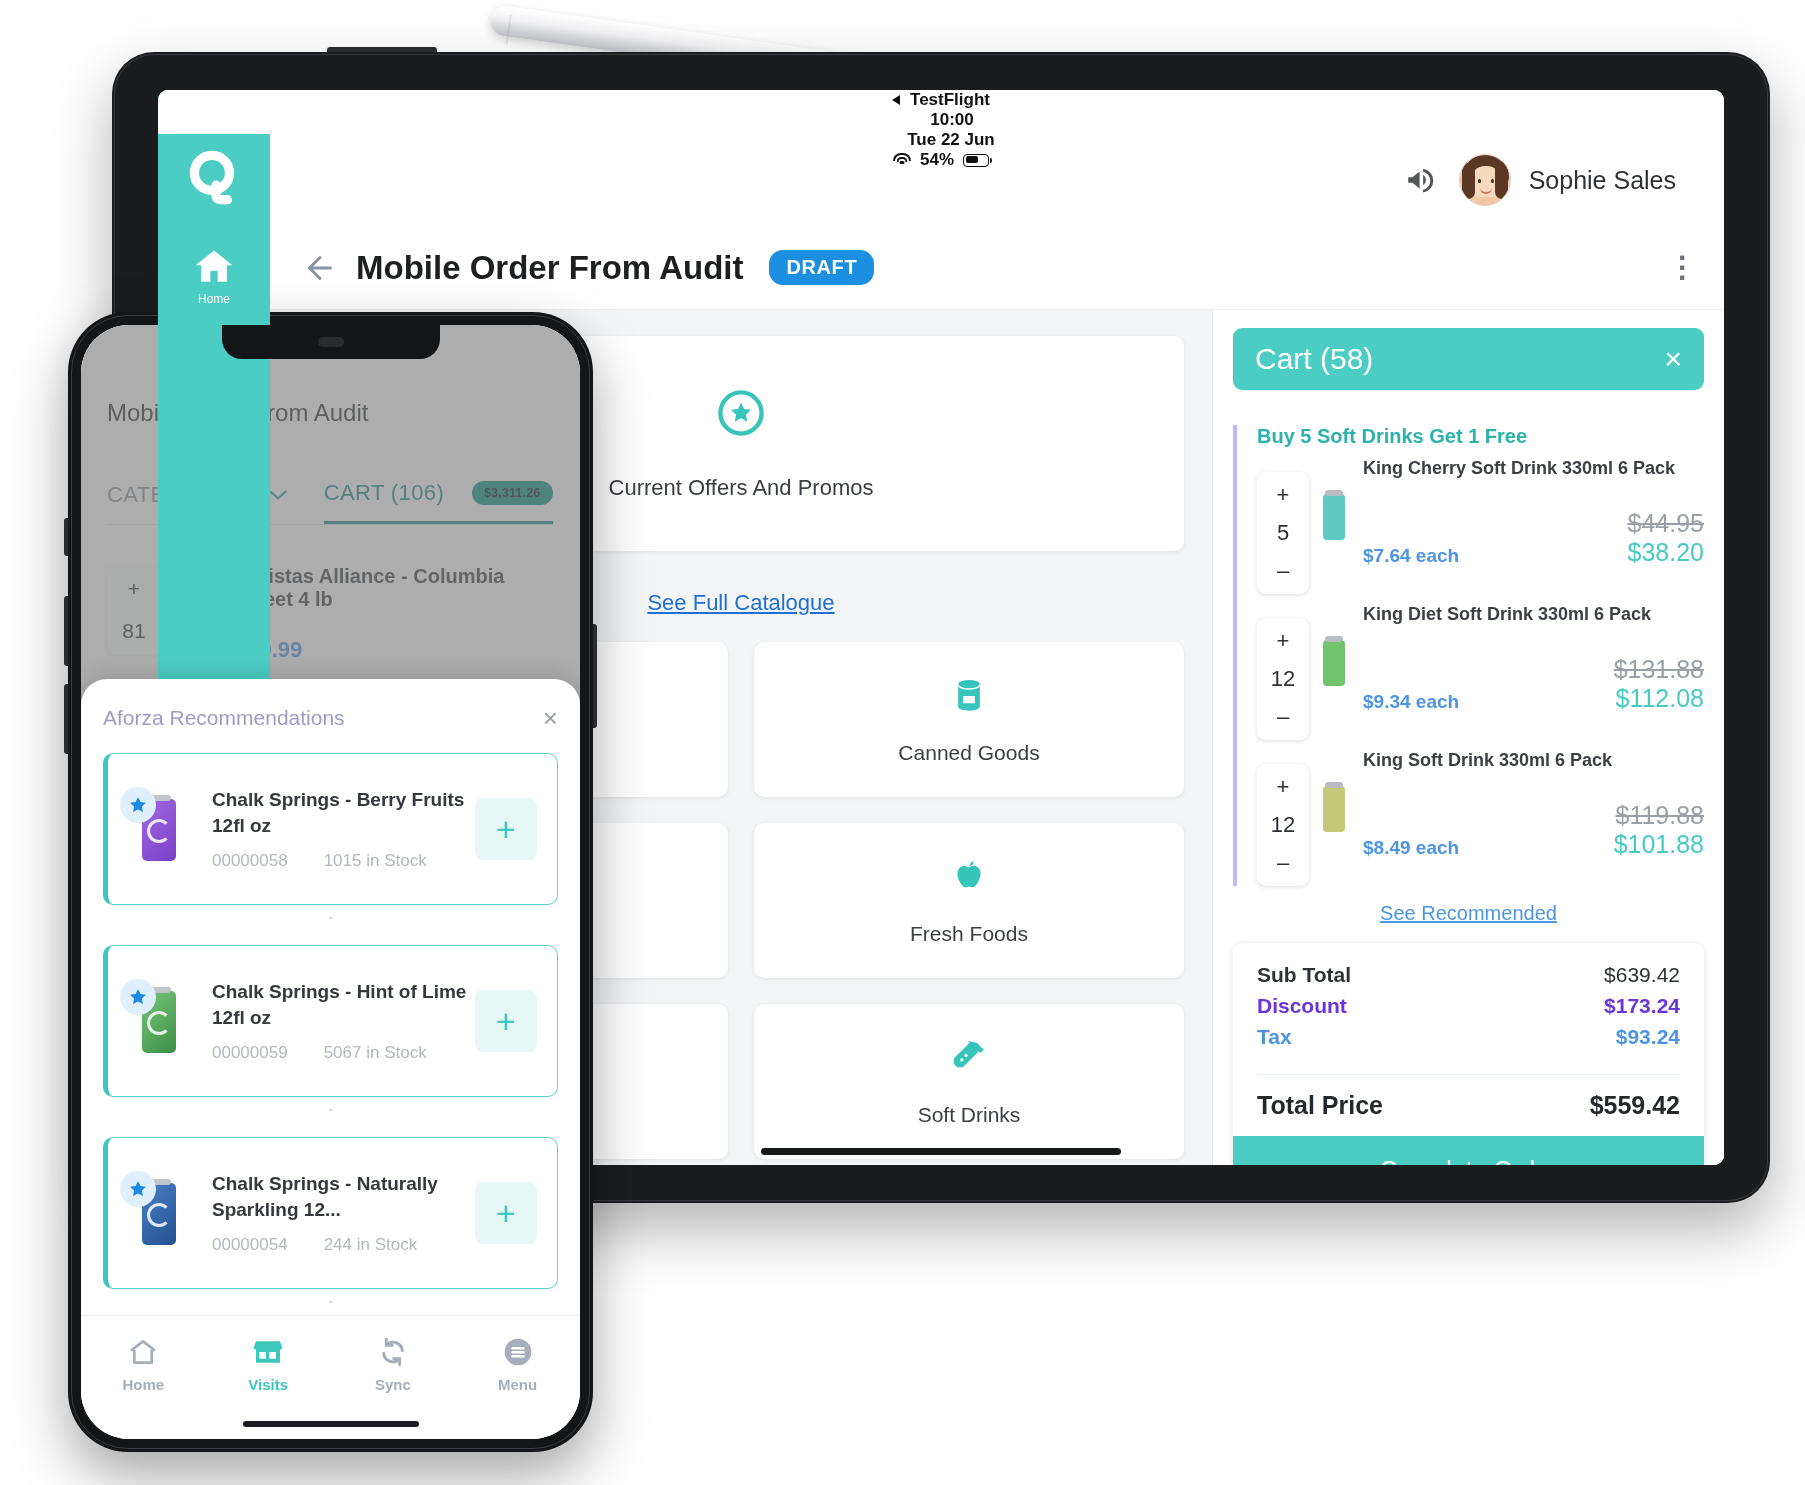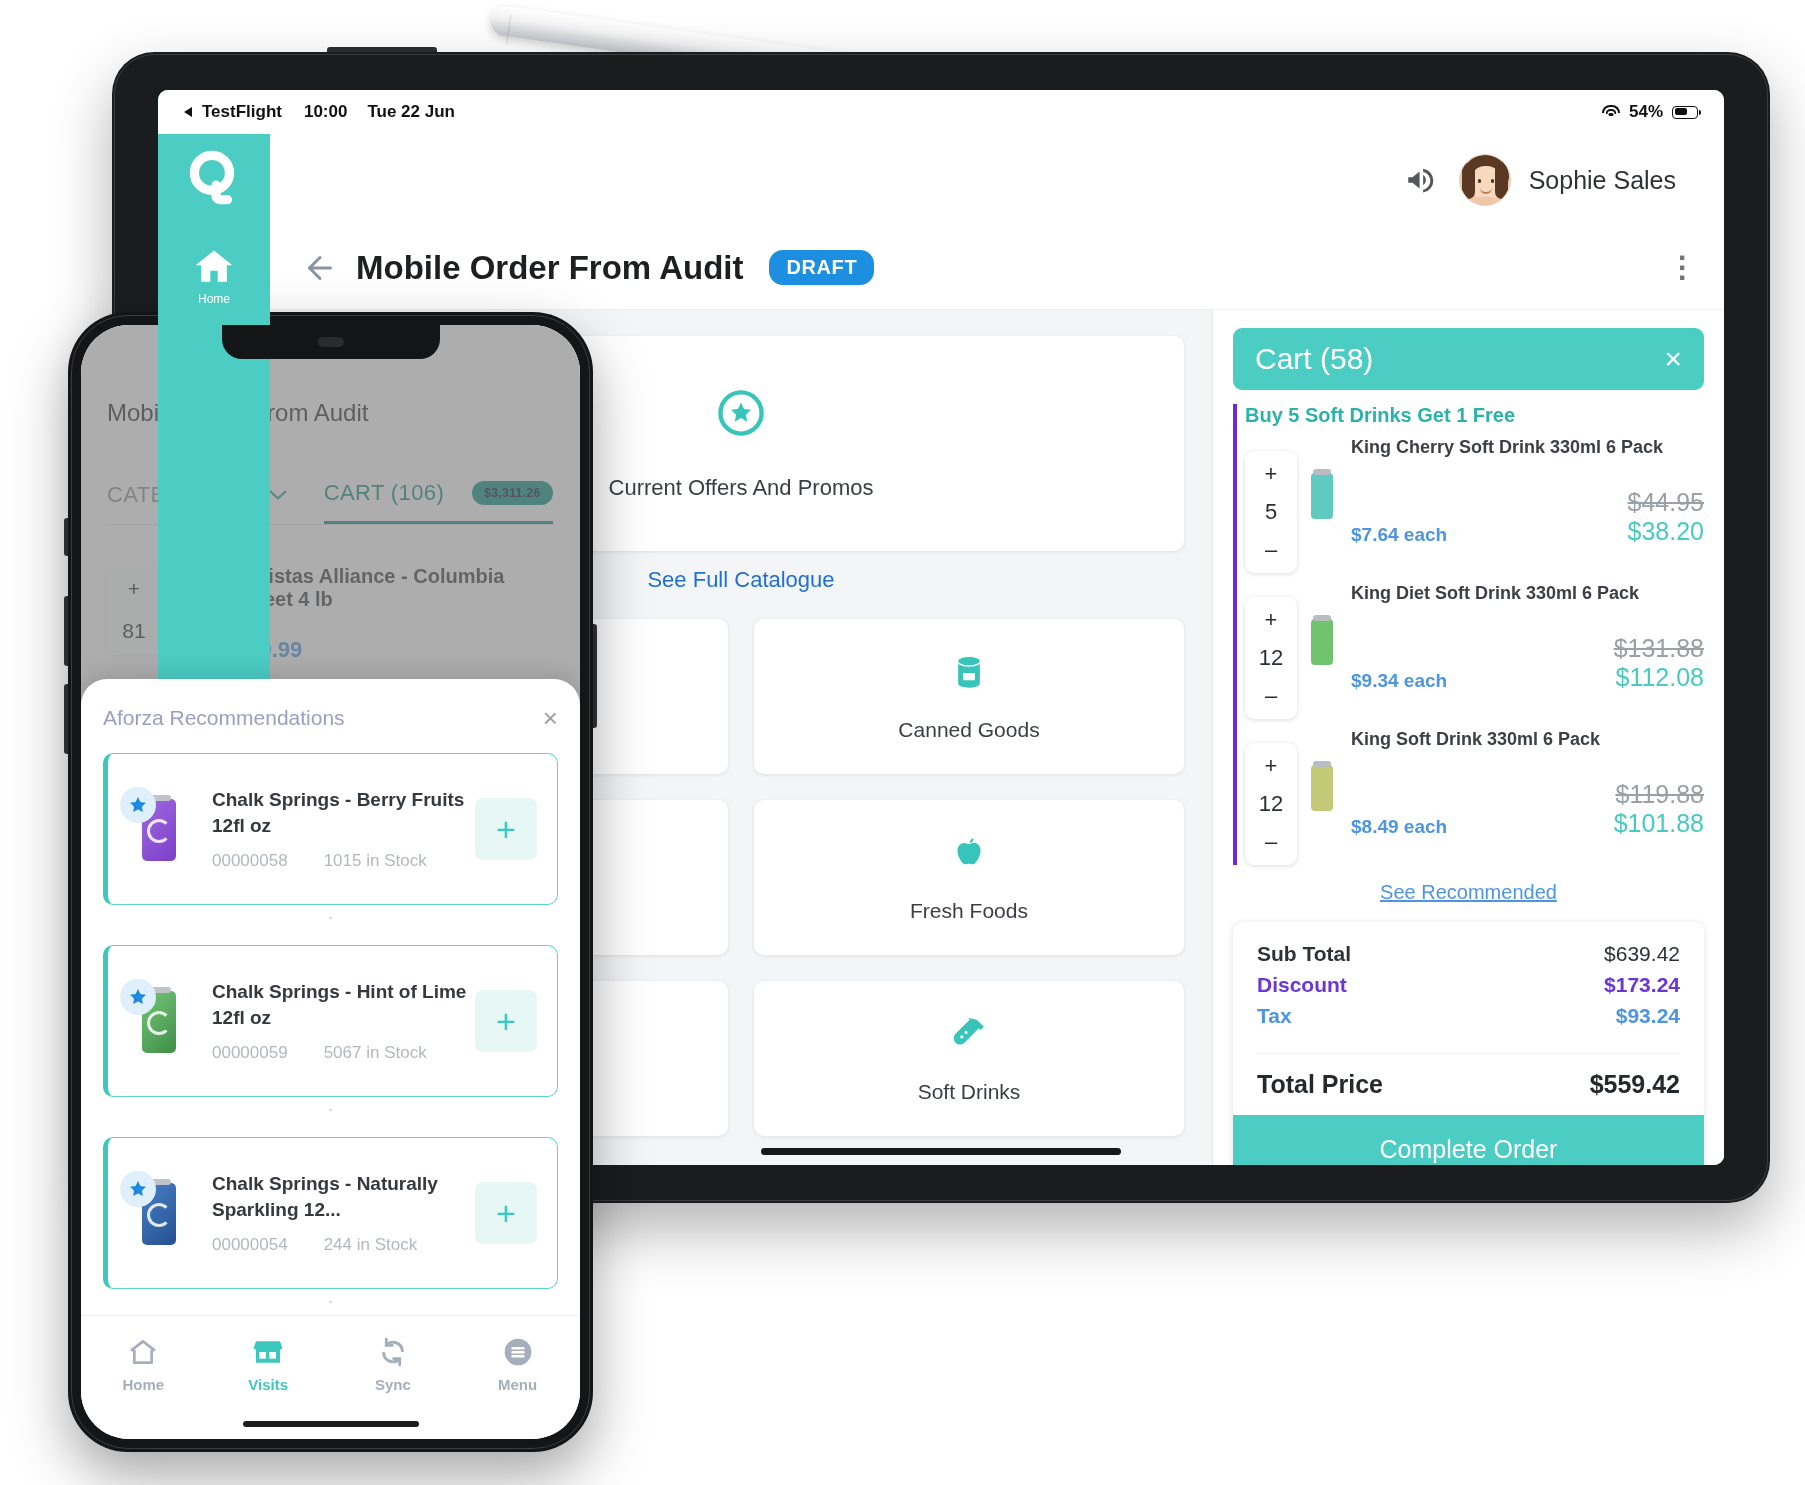--- a/index.html
+++ b/index.html
@@ -64,21 +64,21 @@
   .tablet-btn.top { left:215px; top:-5px; width:110px; height:5px; border-radius:3px 3px 0 0; }
   .tablet-screen {
     position:absolute; left:46px; top:38px; width:1566px; height:1075px;
     background:#f4f5f7; border-radius:10px; overflow:hidden;
   }
 
   
   .ios-status {
     position:absolute; left:0; top:0; width:100%; height:44px;
     display:flex; align-items:center; padding:0 26px;
-    font-size:17px; font-weight:bold; color:#111; background:#fff; z-index:6;
+    font-size:17px; font-weight:bold; color:#111; background:#fff; z-index:6;flex-direction:column;
   }
   .ios-status .left { display:flex; align-items:center; gap:10px; }
   .back-tri {
     width:0;height:0;border-top:5px solid transparent;border-bottom:5px solid transparent;
     border-right:8px solid #111;
   }
   .ios-status .spacer { flex:1; }
   .ios-status .right { display:flex; align-items:center; gap:9px; }
   .wifi-ico { width:18px; height:14px; position:relative; }
   .wifi-ico i {
@@ -130,38 +130,38 @@
 
   
   .tbody{ position:absolute; left:112px; top:220px; right:0; bottom:0; background:#f4f5f7; display:flex; }
   .tleft{ flex:1; padding:26px 28px 0 28px; overflow:hidden;}
   .promo-card{
     background:#fff;border-radius:10px;box-shadow:0 1px 4px rgba(0,0,0,.09);
     height:215px; display:flex;flex-direction:column;align-items:center;justify-content:center;gap:36px;
   }
   .promo-card .star-ico{width:52px;height:52px;color:#37c4bb;}
   .promo-card .lbl{font-size:22px;color:#3b3e42;}
-  .catalogue-link{ text-align:center;margin-top:16px;font-size:22px;color:#1f6fd4;}
+  .catalogue-link{ text-align:center;margin-top:39px;font-size:22px;color:#1f6fd4;text-decoration:underline;}
   .cat-grid{ margin-top:26px; display:grid; grid-template-columns:1fr 1fr; gap:26px 26px;}
   .cat-card{
     background:#fff;border-radius:10px;box-shadow:0 1px 4px rgba(0,0,0,.09);
     height:155px;display:flex;flex-direction:column;align-items:center;justify-content:center;gap:24px;
   }
   .cat-card svg{ width:42px;height:42px;color:#37c4bb;}
   .cat-card .lbl{font-size:21px;color:#3b3e42;}
 
   
   .tright{ width:512px; border-left:1px solid #e6e8ea; background:#fff; padding:18px 20px 0 20px; position:relative; }
   .cart-head{
     background:#4ccdc4;border-radius:9px;height:62px;display:flex;align-items:center;
     padding:0 22px; color:#fff;
   }
   .cart-head .t{ font-size:30px; }
   .cart-head .x{ margin-left:auto; font-size:30px; line-height:1; cursor:pointer;}
-  .promo-group{ margin-top:14px; border-left:4px solid #6d28d9; padding-left:8px; }
+  .promo-group{ margin-top:35px; border-left:4px solid #c4b5fd; padding-left:20px; }
   .promo-title{ font-size:20px;font-weight:bold;color:#2bb3ab; margin-bottom:10px;}
   .line-item{ display:flex; align-items:flex-start; margin-bottom:10px; position:relative; min-height:110px;}
   .stepper{
     width:52px; background:#fff; border-radius:9px; box-shadow:0 1px 5px rgba(0,0,0,.14);
     display:flex;flex-direction:column;align-items:center;justify-content:center; gap:14px;
     padding:12px 0; margin-top:14px; flex:none;
   }
   .stepper .pm{ font-size:22px;color:#2c2f33; line-height:1;}
   .stepper .qty{ font-size:22px;color:#2c2f33;}
   .can{ width:22px;height:46px;border-radius:4px;margin:36px 0 0 14px; flex:none; position:relative;}

